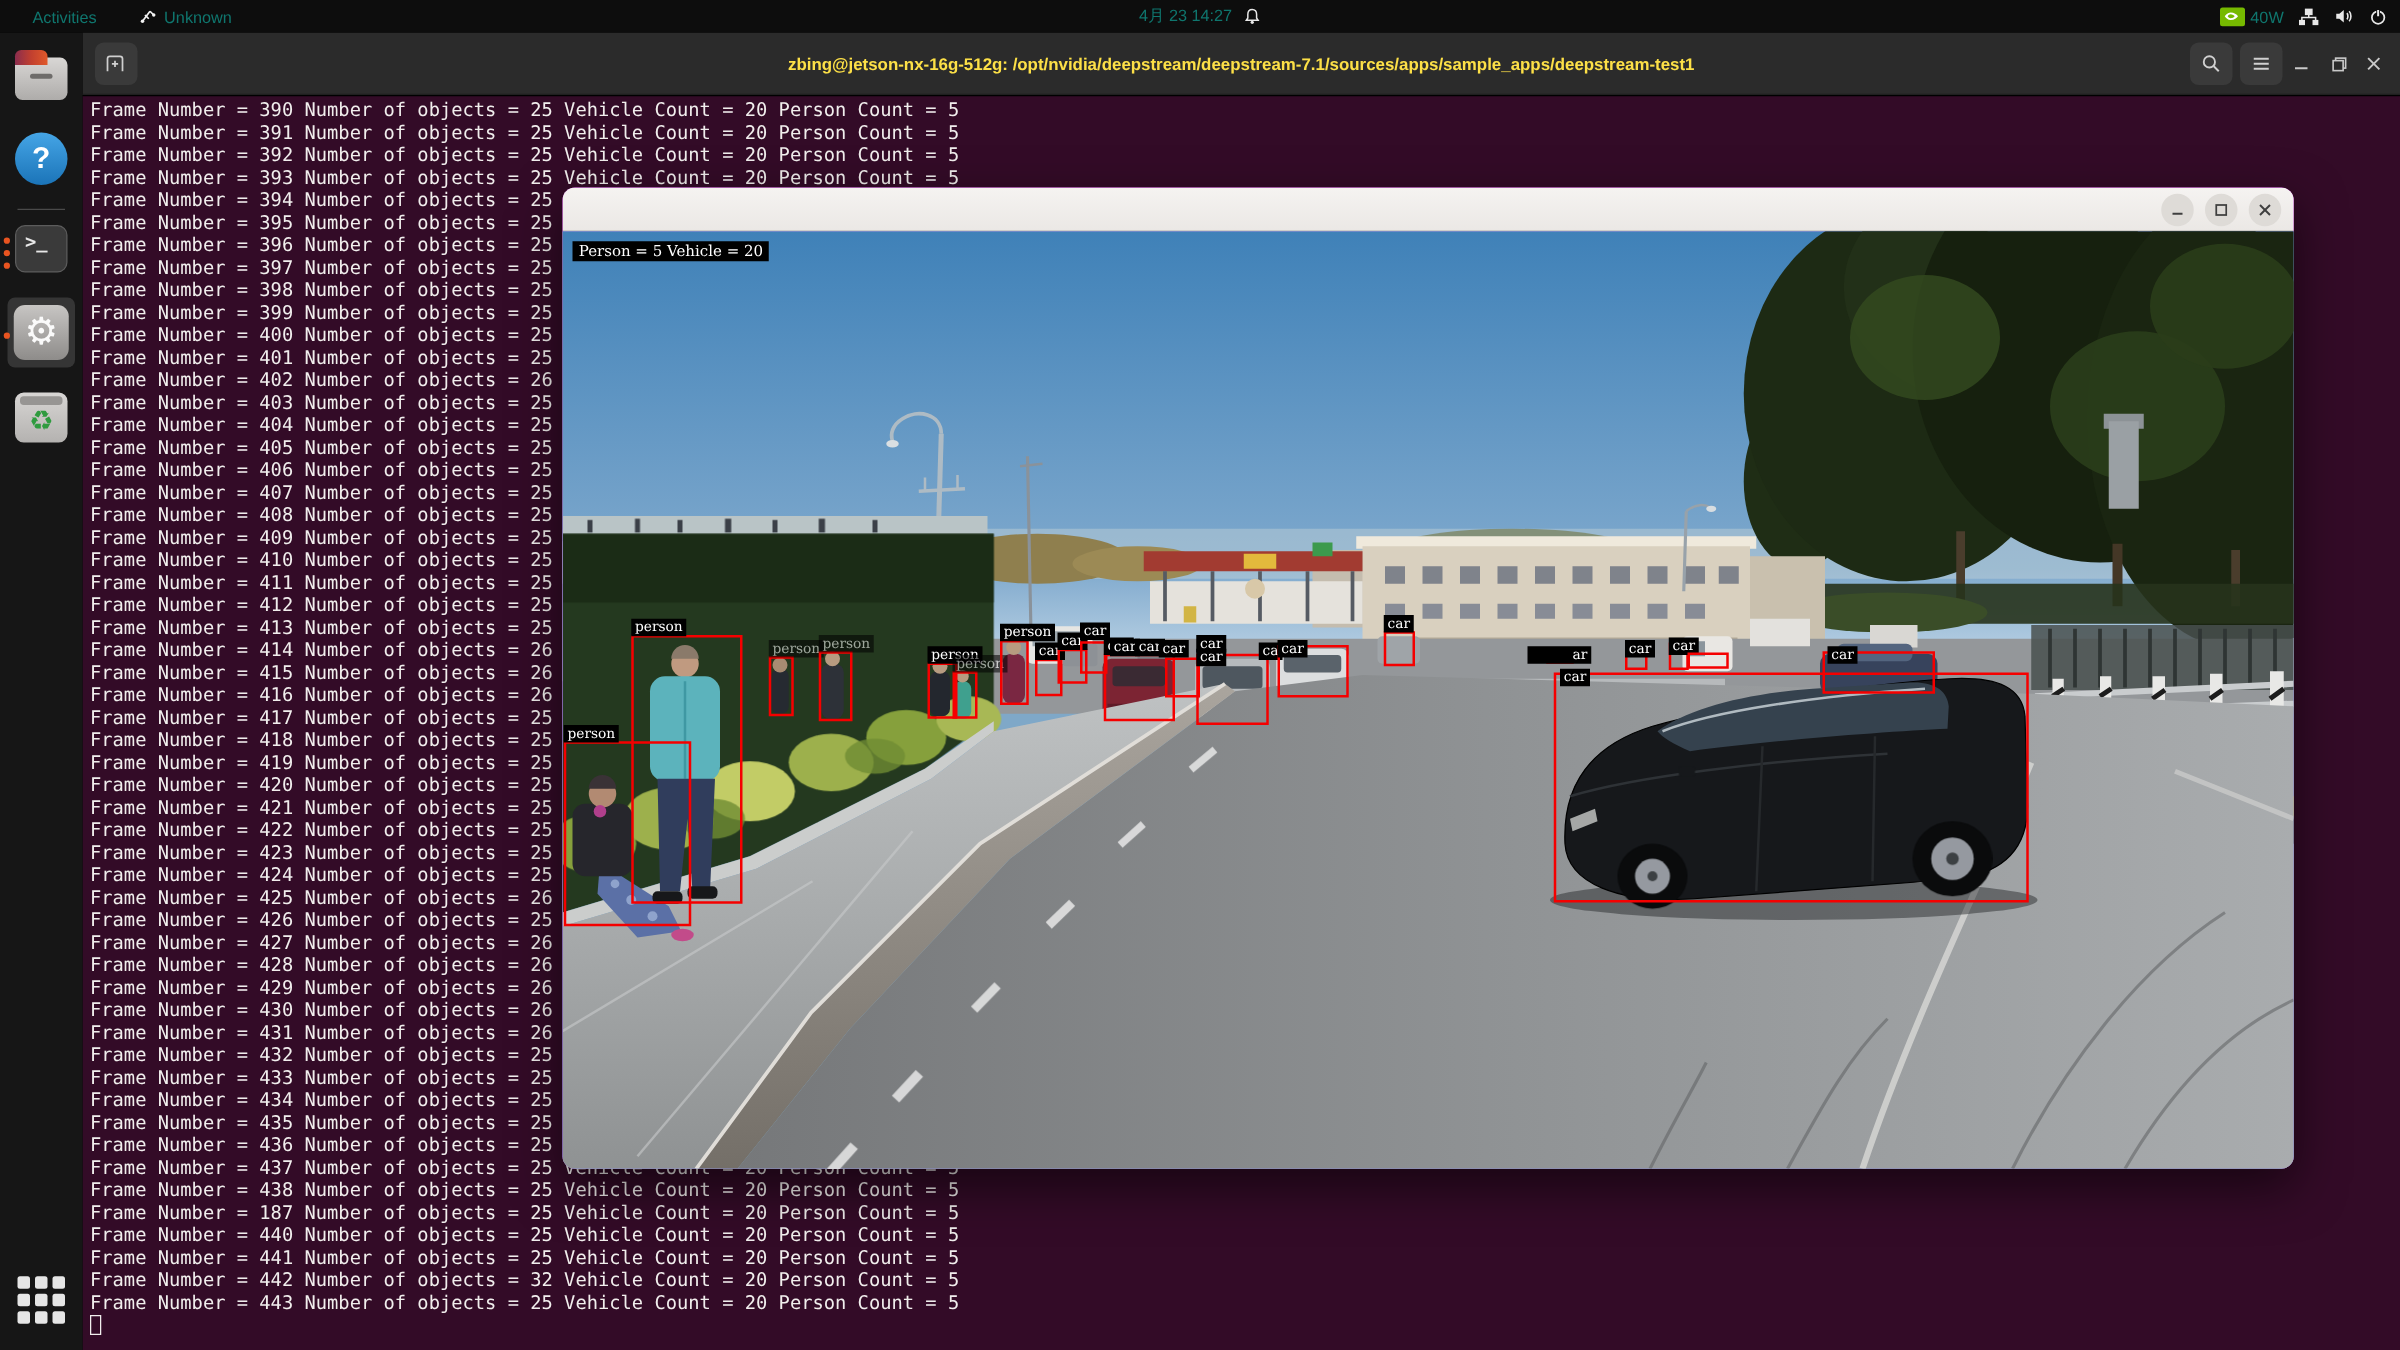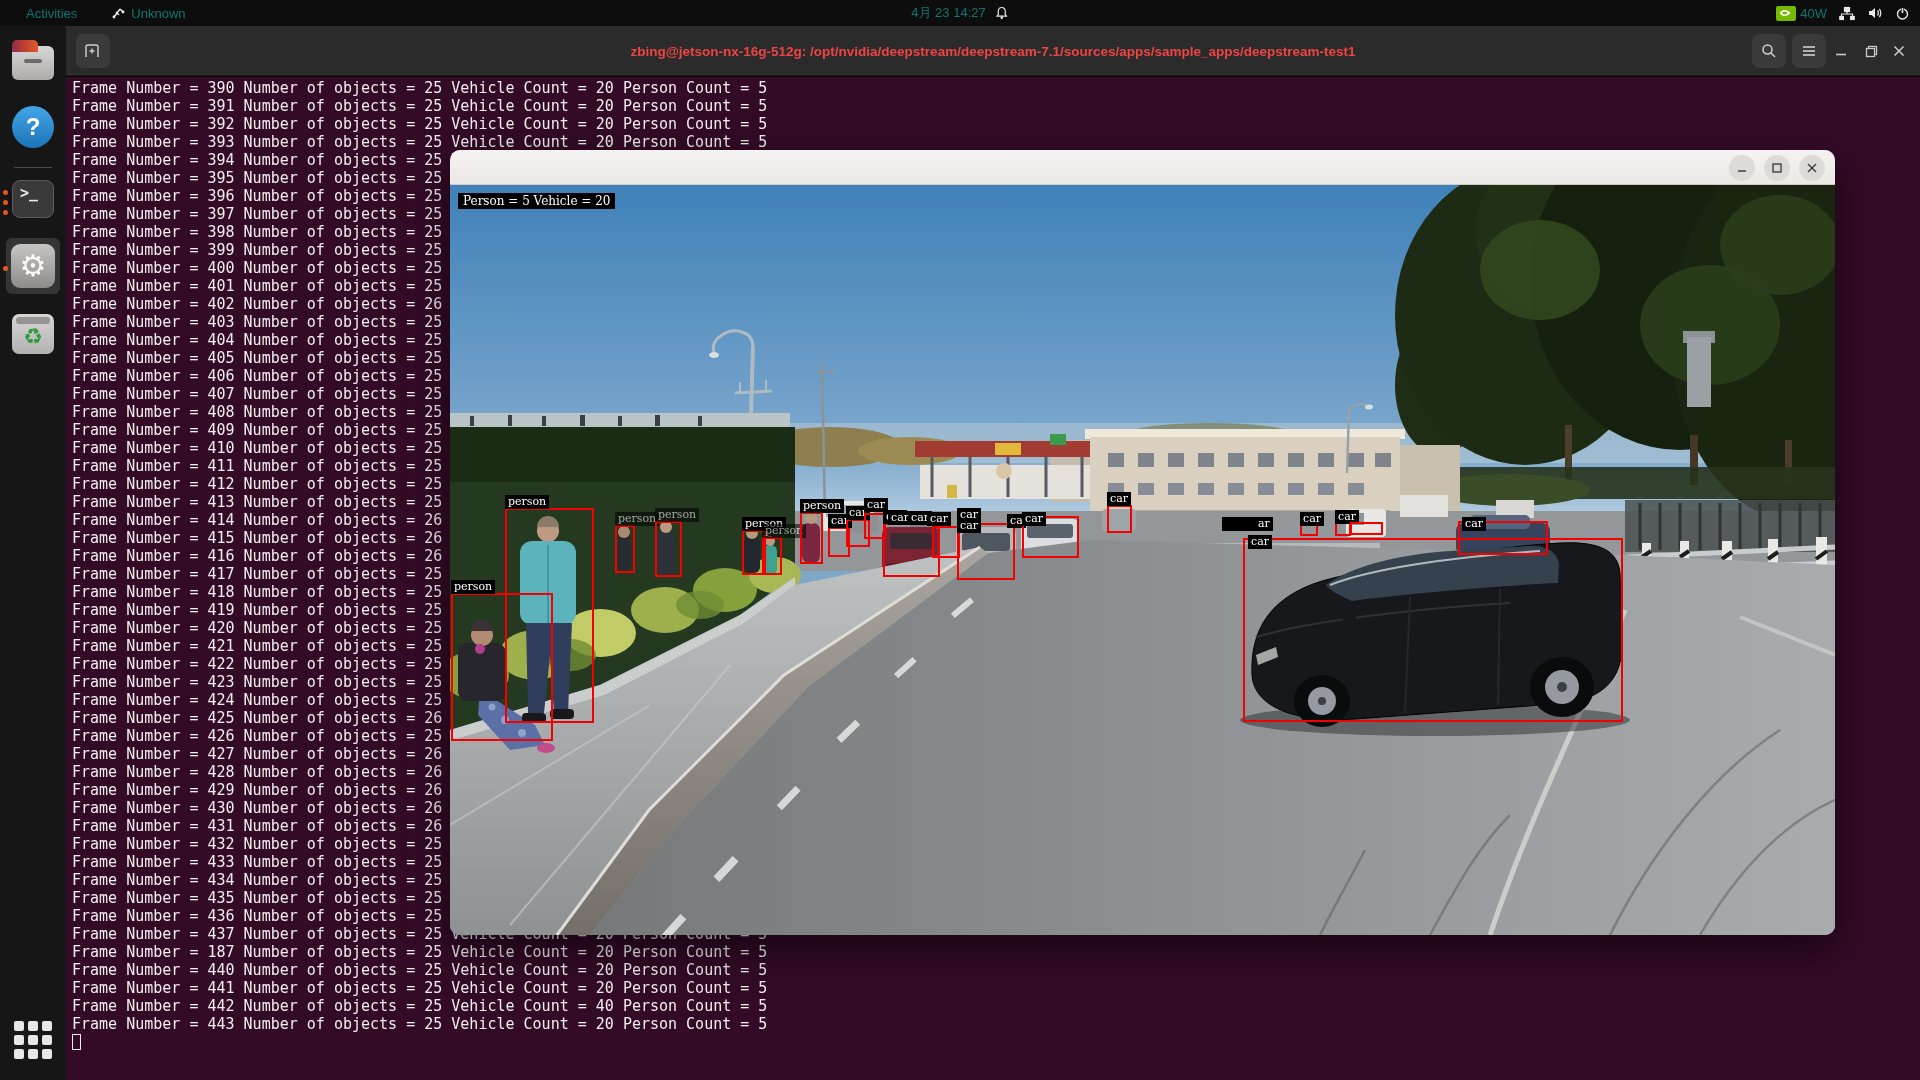--- a/index.html
+++ b/index.html
@@ -31,21 +31,21 @@
   .settings-wrap { width:54px; height:56px; background:#353535; border-radius:6px; display:flex; align-items:center; justify-content:center; }
   .icon-settings { width:44px; height:44px; border-radius:9px; background:linear-gradient(#c7c5c3,#8e8c8a); color:#fafafa; font-size:30px; line-height:44px; text-align:center; }
   .icon-trash { width:42px; height:40px; border-radius:7px; background:linear-gradient(#d8d6d4,#b4b2b0); position:relative; color:#2f9b3f; font-size:22px; text-align:center; line-height:46px; }
   .icon-trash::before { content:""; position:absolute; left:4px; top:3px; width:34px; height:7px; border-radius:3px; background:#97959395; background:#979593; }
   .show-apps { position:absolute; left:14px; top:995px; width:38px; height:38px; display:grid; grid-template-columns:repeat(3,10px); grid-template-rows:repeat(3,10px); gap:4px; }
   .show-apps i { background:#e6e6e6; border-radius:2px; }
 
   
   #terminal { position:absolute; left:66px; top:26px; width:1854px; height:1054px; z-index:10; }
   #term-header { position:absolute; left:0; top:0; width:100%; height:50px; background:#2b2b2b; border-bottom:1px solid #1f1f1f; }
-  #term-title { position:absolute; left:0; right:0; top:0; height:50px; display:flex; align-items:center; justify-content:center; color:#ef4444; font-weight:bold; font-size:13.5px; }
+  #term-title { position:absolute; left:0; right:0; top:0; height:50px; display:flex; align-items:center; justify-content:center; color:#fde047; font-weight:bold; font-size:13.5px; }
   .hbtn { position:absolute; top:8px; width:34px; height:34px; border-radius:7px; background:#3a3a3a; display:flex; align-items:center; justify-content:center; color:#d0d0d0; }
   .hglyph { position:absolute; top:8px; width:34px; height:34px; display:flex; align-items:center; justify-content:center; color:#c9c9c9; font-size:15px; }
   #term-body { position:absolute; left:0; top:51px; width:100%; height:1003px; background:#330b27; padding:2px 0 0 6px; }
   .tline { white-space:pre; font-family:"DejaVu Sans Mono",monospace; font-size:15px; line-height:18px; color:#f1eeed; }
   .cursor { display:inline-block; width:9px; height:16px; border:1px solid #f1eeed; margin-top:1px; }
 
   
   #video-win { position:absolute; left:450px; top:150px; width:1385px; height:785px; z-index:30; border-radius:10px; box-shadow:0 14px 40px rgba(0,0,0,.55); background:#d946ef; }
   #video-titlebar { position:absolute; left:0; top:0; width:100%; height:35px; background:linear-gradient(#f5f3f1,#ebe8e5); border-radius:10px 10px 0 0; border-bottom:1px solid #cfccc8; }
   .vbtn { position:absolute; top:5px; width:26px; height:26px; border-radius:50%; background:#dedbd7; color:#3f3f3f; display:flex; align-items:center; justify-content:center; font-size:13px; }
@@ -254,24 +254,25 @@
         <div class="tline">Frame Number = 428 Number of objects = 26 Vehicle Count = 20 Person Count = 5</div>
         <div class="tline">Frame Number = 429 Number of objects = 26 Vehicle Count = 20 Person Count = 5</div>
         <div class="tline">Frame Number = 430 Number of objects = 26 Vehicle Count = 20 Person Count = 5</div>
         <div class="tline">Frame Number = 431 Number of objects = 26 Vehicle Count = 20 Person Count = 5</div>
         <div class="tline">Frame Number = 432 Number of objects = 25 Vehicle Count = 20 Person Count = 5</div>
         <div class="tline">Frame Number = 433 Number of objects = 25 Vehicle Count = 20 Person Count = 5</div>
         <div class="tline">Frame Number = 434 Number of objects = 25 Vehicle Count = 20 Person Count = 5</div>
         <div class="tline">Frame Number = 435 Number of objects = 25 Vehicle Count = 20 Person Count = 5</div>
         <div class="tline">Frame Number = 436 Number of objects = 25 Vehicle Count = 20 Person Count = 5</div>
         <div class="tline">Frame Number = 437 Number of objects = 25 Vehicle Count = 20 Person Count = 5</div>
+        <div class="tline">Frame Number = 438 Number of objects = 25 Vehicle Count = 20 Person Count = 5</div>
         <div class="tline">Frame Number = 187 Number of objects = 25 Vehicle Count = 20 Person Count = 5</div>
         <div class="tline">Frame Number = 440 Number of objects = 25 Vehicle Count = 20 Person Count = 5</div>
         <div class="tline">Frame Number = 441 Number of objects = 25 Vehicle Count = 20 Person Count = 5</div>
-        <div class="tline">Frame Number = 442 Number of objects = 25 Vehicle Count = 40 Person Count = 5</div>
+        <div class="tline">Frame Number = 442 Number of objects = 32 Vehicle Count = 20 Person Count = 5</div>
         <div class="tline">Frame Number = 443 Number of objects = 25 Vehicle Count = 20 Person Count = 5</div>
         <div class="tline"><span class="cursor"></span></div>
       </div>
   </div>
 
   <div id="video-win">
     <div id="video-titlebar">
       <div class="vbtn" style="right:80px;">
         <svg width="10" height="10" viewBox="0 0 10 10">
             <path d="M1,8 L9,8" stroke="#3f3f3f" stroke-width="1.5"></path>

